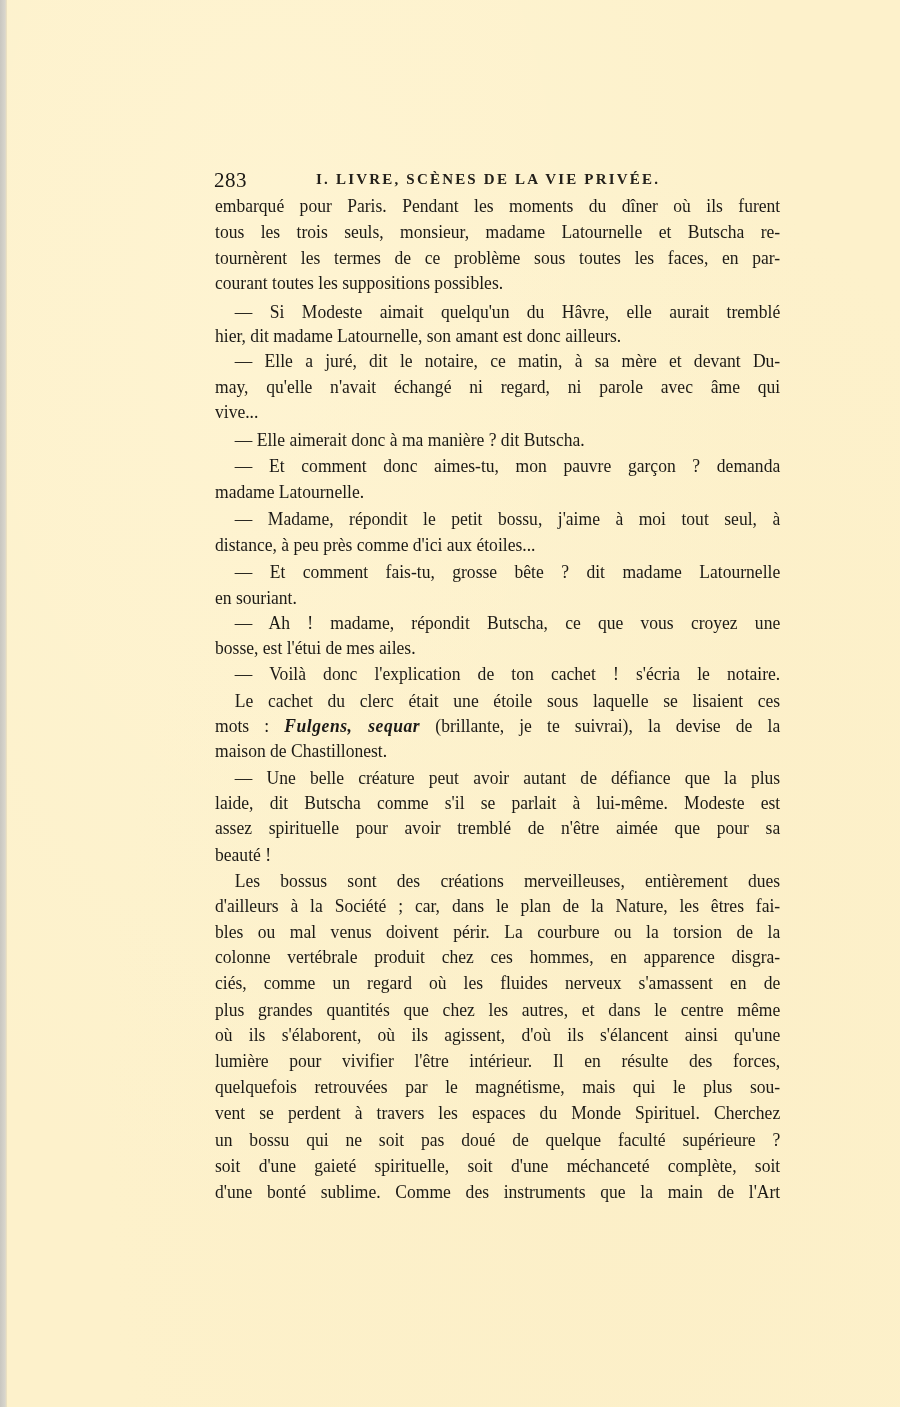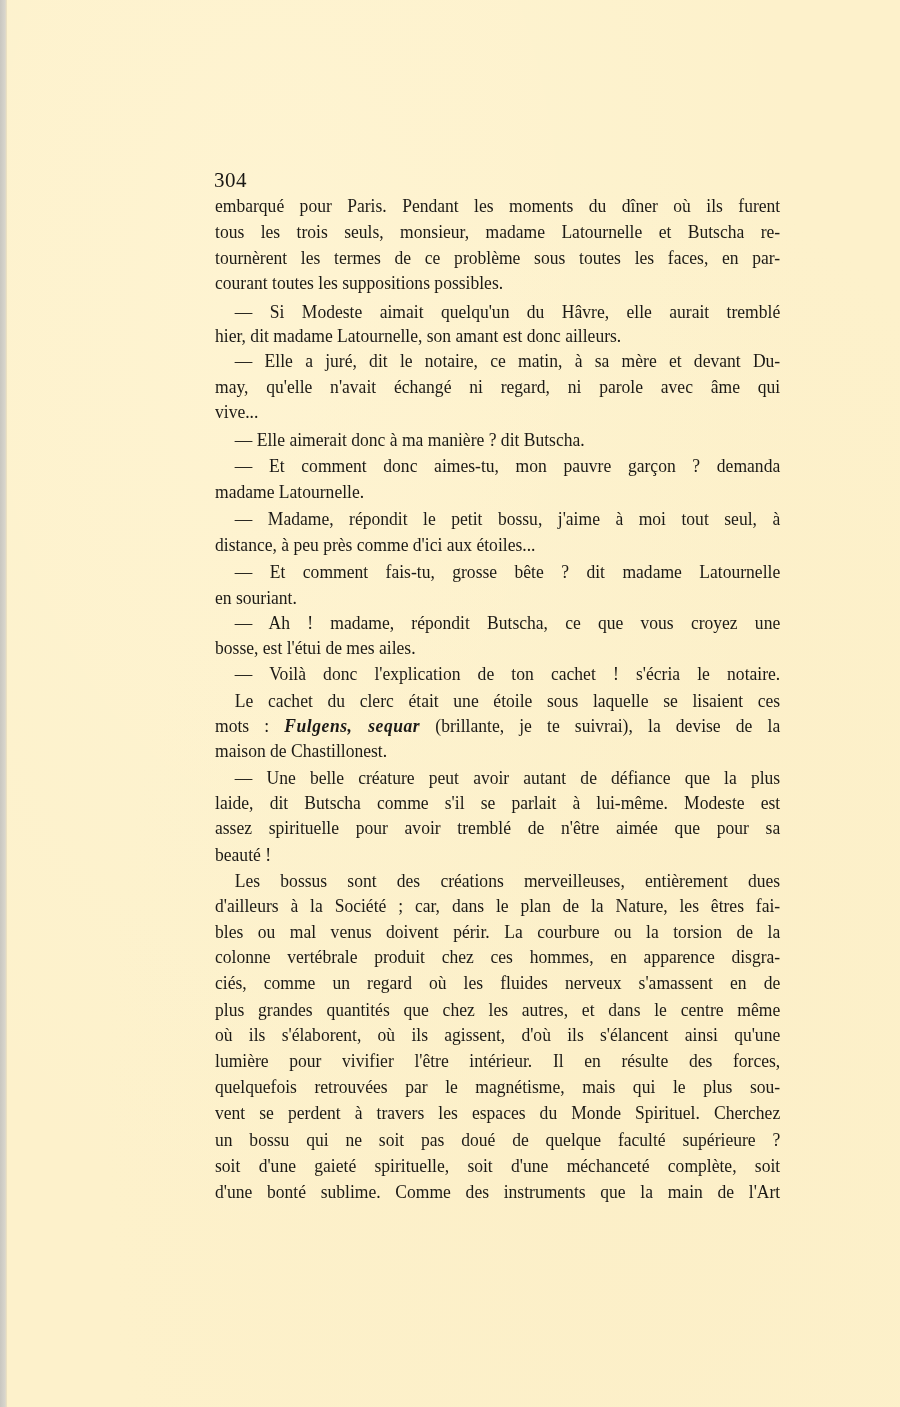--- a/index.html
+++ b/index.html
@@ -88,21 +88,22 @@
   }
 </style>
 </head>
 <body>
 
 <div class="edge"></div>
 <div class="paper">
 </div>
 
 <div class="header">
-  <span class="page-number">304</span>
+  <span class="page-number">283</span>
+  <span class="running-head">I. LIVRE, SCÈNES DE LA VIE PRIVÉE.</span>
 </div>
 
 <div class="text-block" id="text-block">
     <div class="line" style="top: 0px;">embarqué pour Paris. Pendant les moments du dîner où ils furent</div>
     <div class="line" style="top: 26px;">tous les trois seuls, monsieur, madame Latournelle et Butscha re-</div>
     <div class="line" style="top: 52px;">tournèrent les termes de ce problème sous toutes les faces, en par-</div>
     <div class="line last" style="top: 77px;">courant toutes les suppositions possibles.</div>
     <div class="line indent" style="top: 106px;">— Si Modeste aimait quelqu'un du Hâvre, elle aurait tremblé</div>
     <div class="line last" style="top: 130px;">hier, dit madame Latournelle, son amant est donc ailleurs.</div>
     <div class="line indent" style="top: 155px;">— Elle a juré, dit le notaire, ce matin, à sa mère et devant Du-</div>

